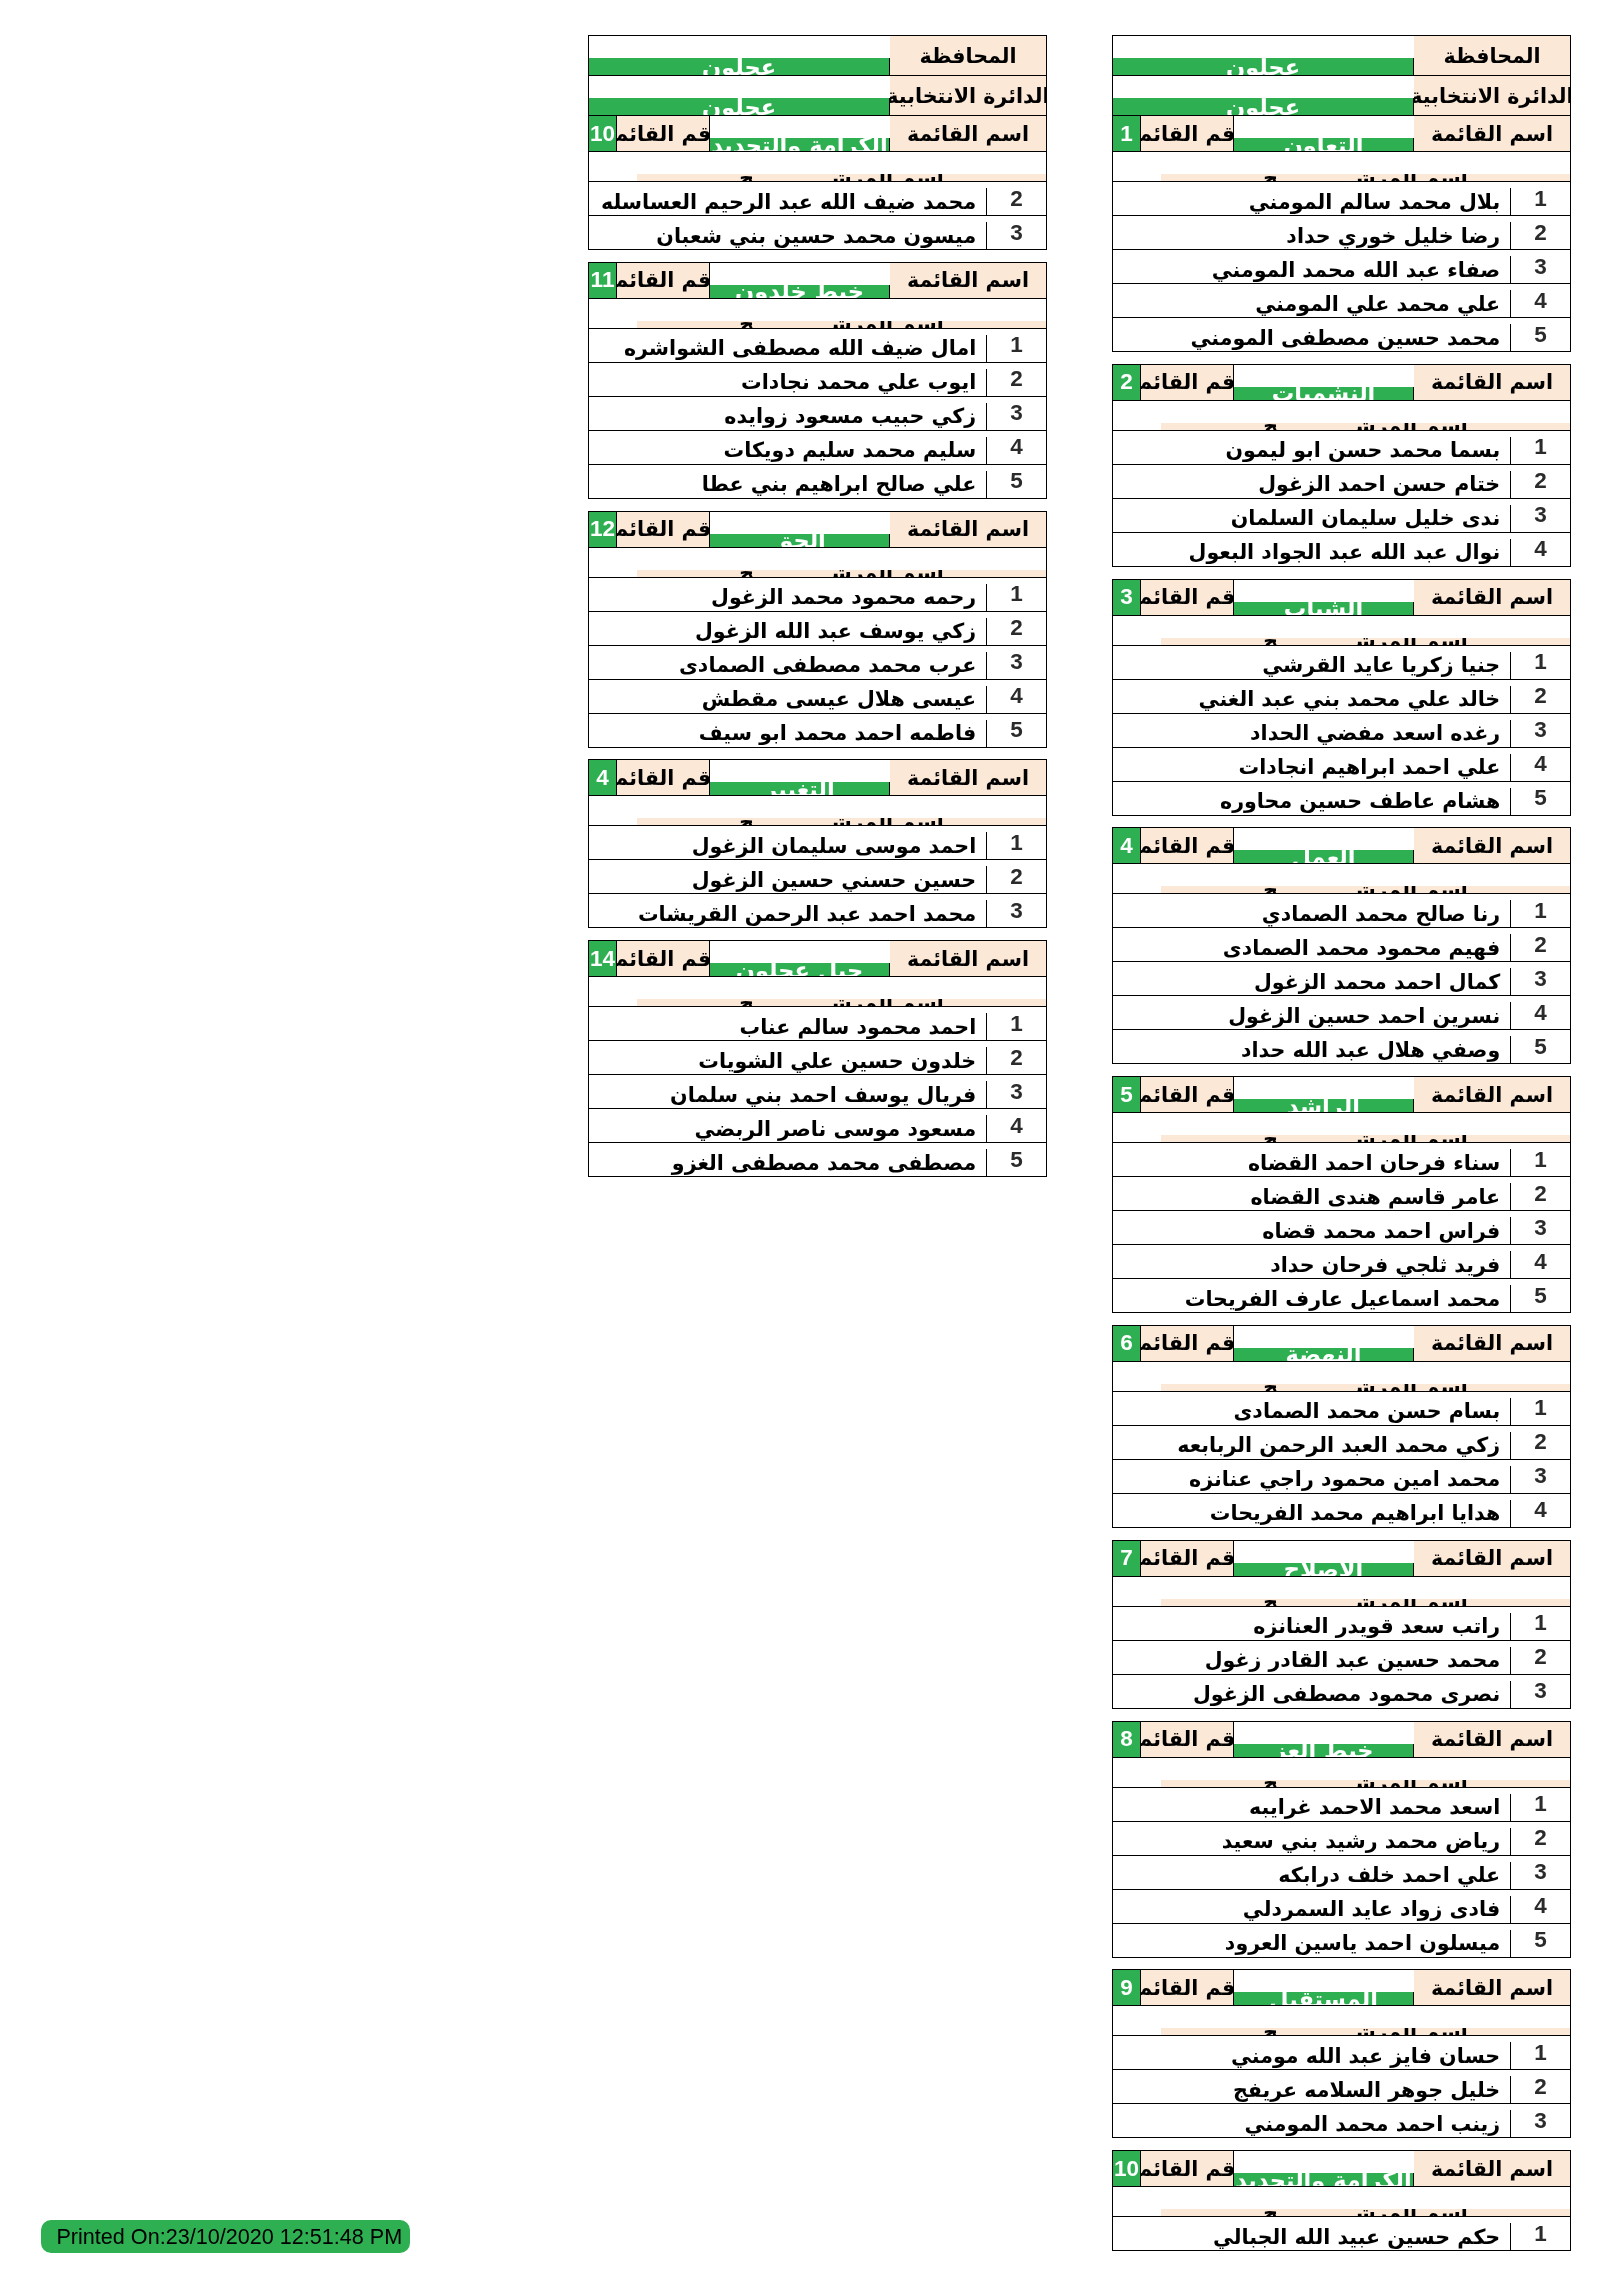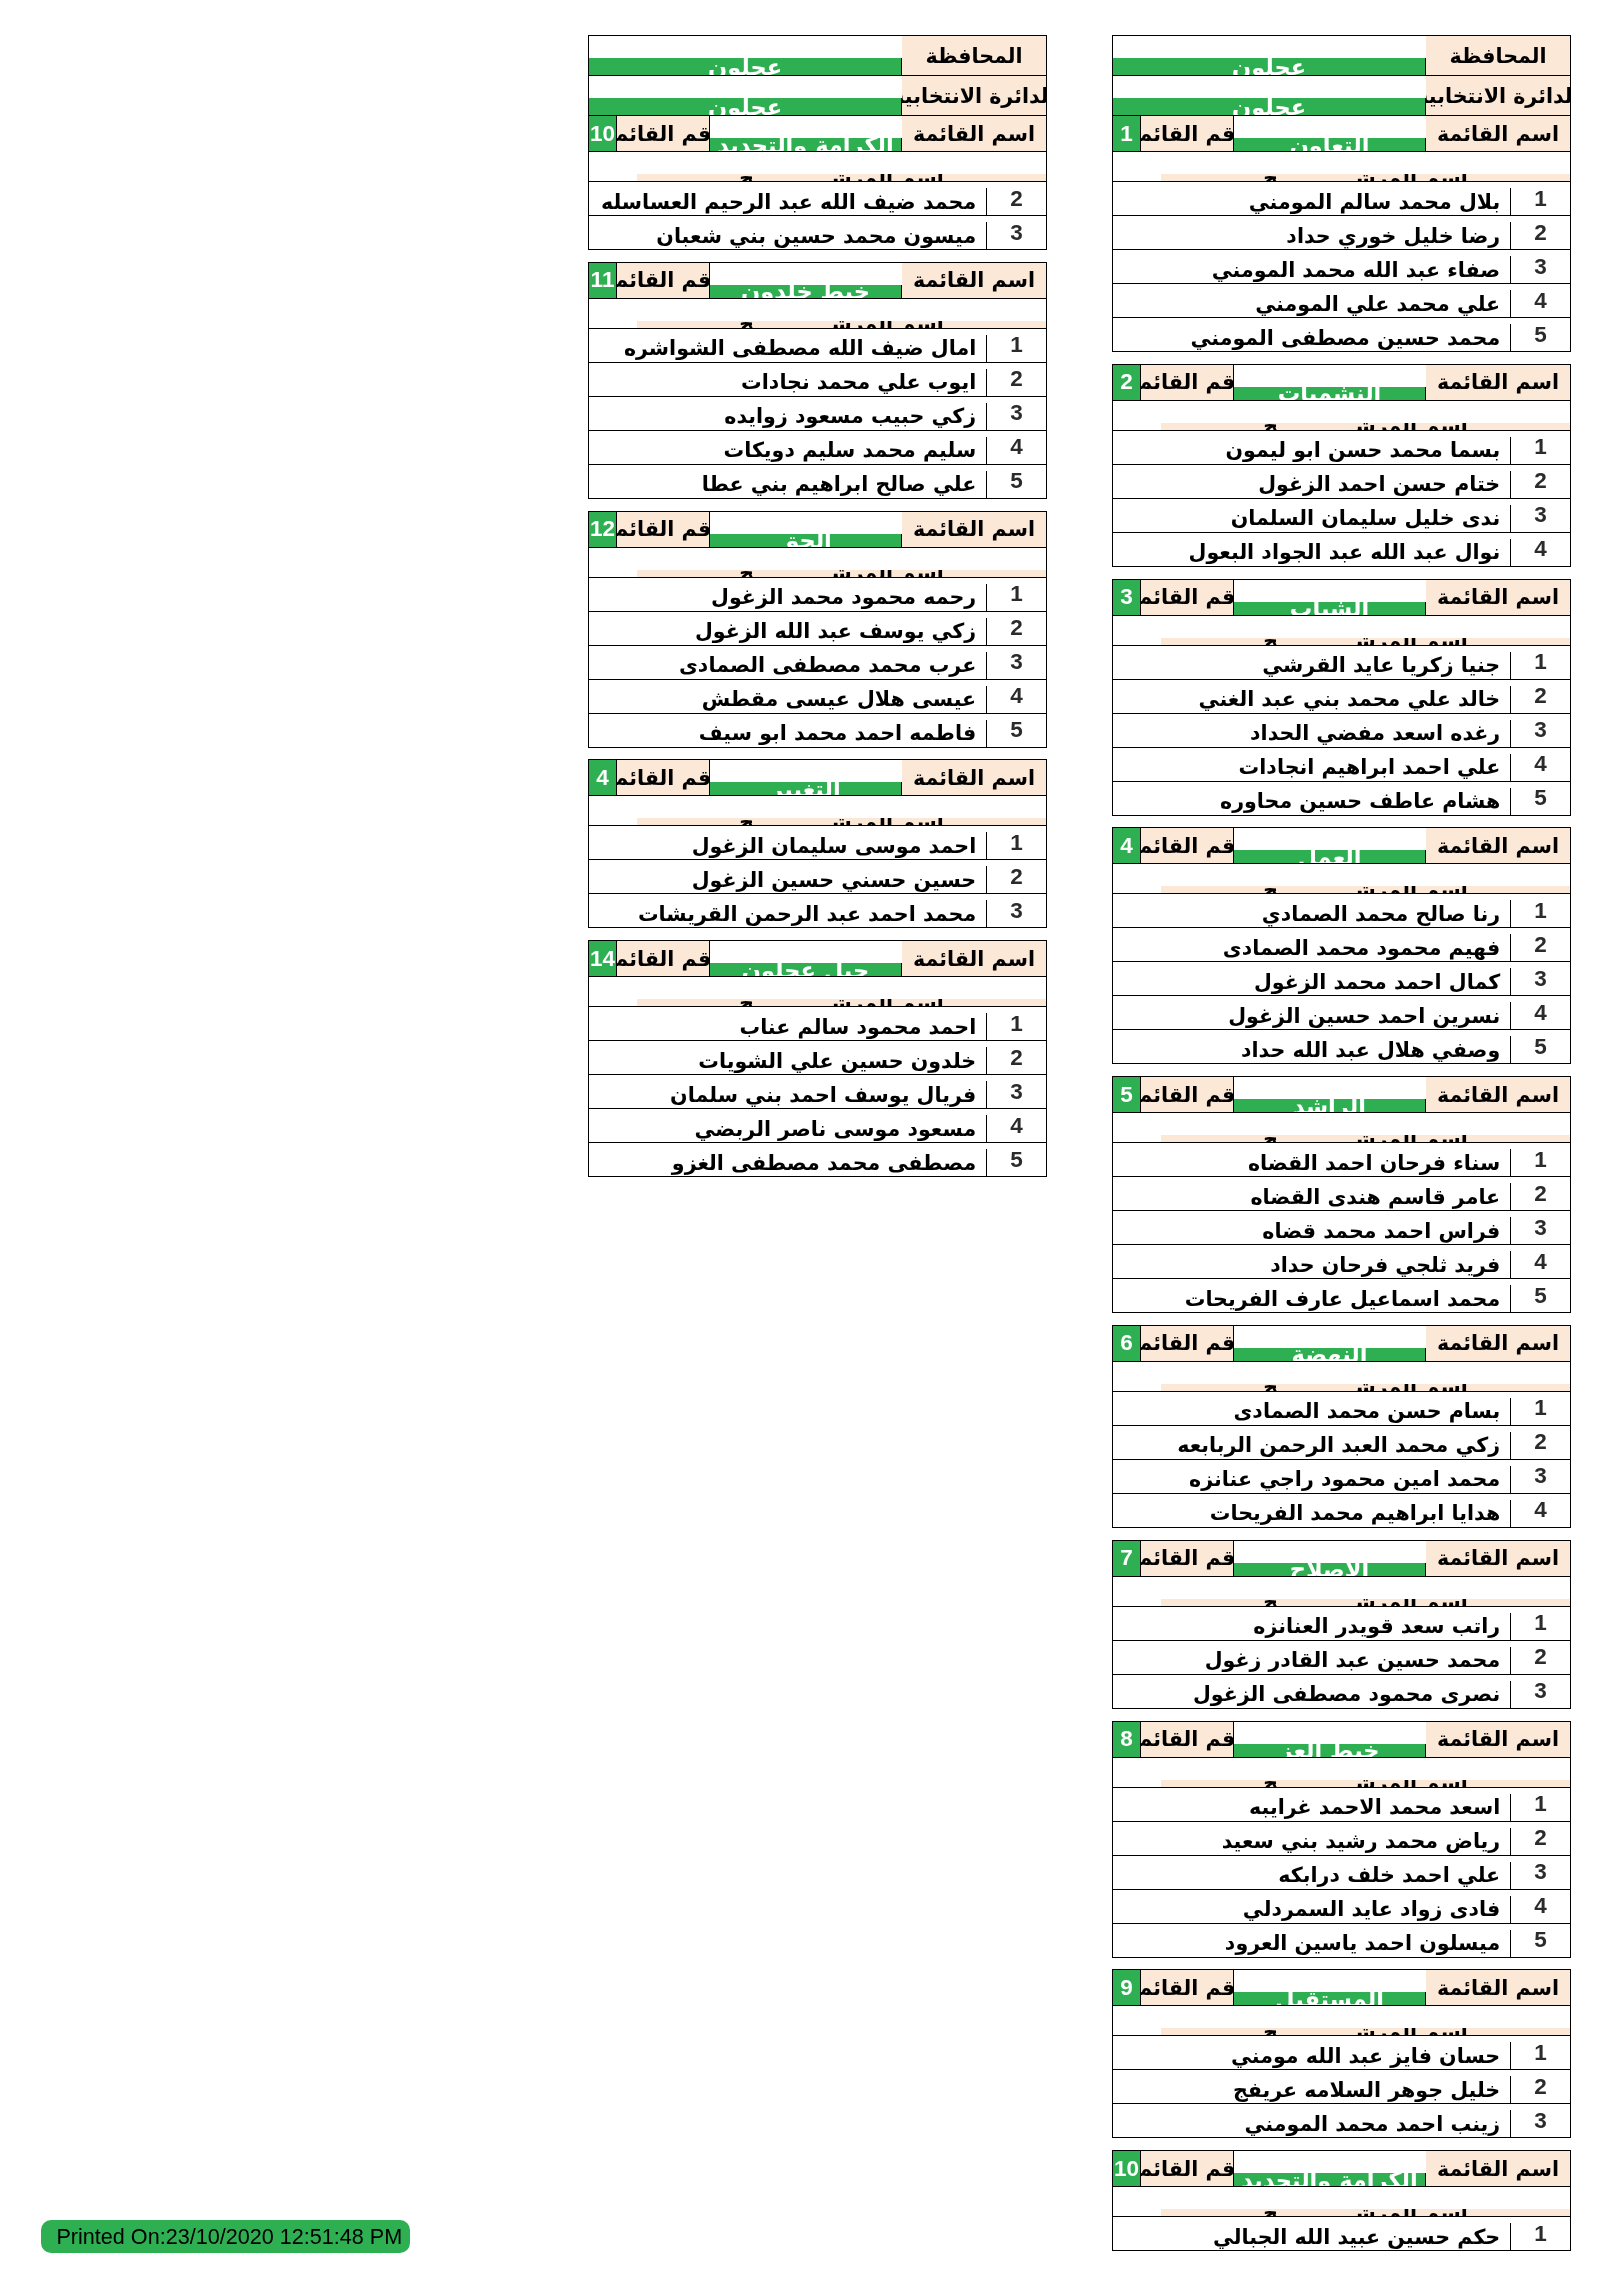--- a/index.html
+++ b/index.html
@@ -13,21 +13,21 @@
   .block{border:1px solid #000;background:#fff;box-sizing:border-box;}
   .block + .block{margin-top:11.8px;}
   .row{display:flex;}
   .row + .row{border-top:1px solid #000;}
   .cell{
     display:flex;align-items:center;justify-content:center;
     box-sizing:border-box;white-space:nowrap;overflow:hidden;
   }
   .cell + .cell{border-right:1px solid #000;}
   .h40{height:39px;} .h36{height:35px;} .h30{height:29px;padding-left:48px;} .h34{height:33px;}
-  .w137{width:144px;flex:none;} .w95{width:93px;flex:none;}
+  .w137{width:156px;flex:none;} .w95{width:93px;flex:none;}
   .w45{width:28px;flex:none;text-align:center;} .w60{width:59px;flex:none;}
   .flex1{flex:1;margin-top:22px;}
   .beige{background:var(--beige,#fce8d6);}
   .green{background:var(--green,#2eb052);color:#ffffff;}
   .lbl{font-weight:bold;font-size:20.6px;color:#000;}
   .val{font-weight:bold;font-size:22.5px;}
   .num{font-family:"Liberation Sans",sans-serif;}
   .candnum{
     font-family:"Liberation Sans",sans-serif;font-weight:bold;
     font-size:22.5px;color:#2b2b2b;

